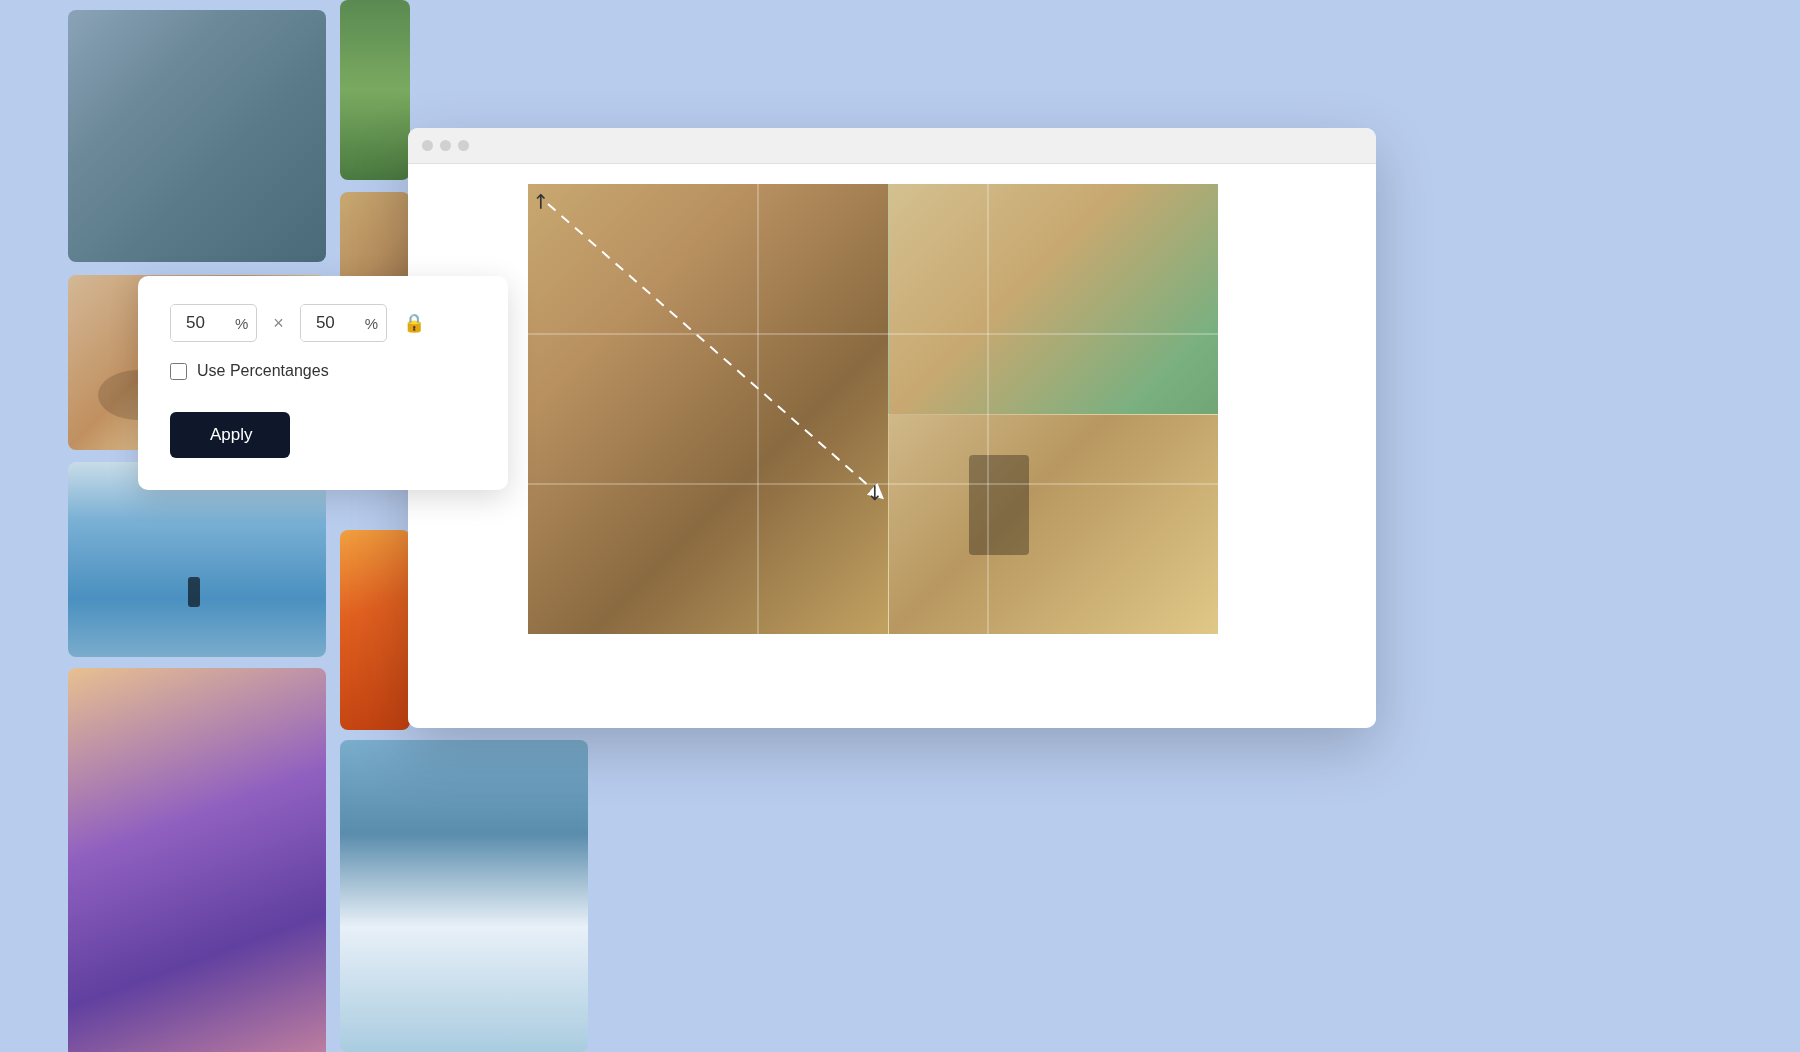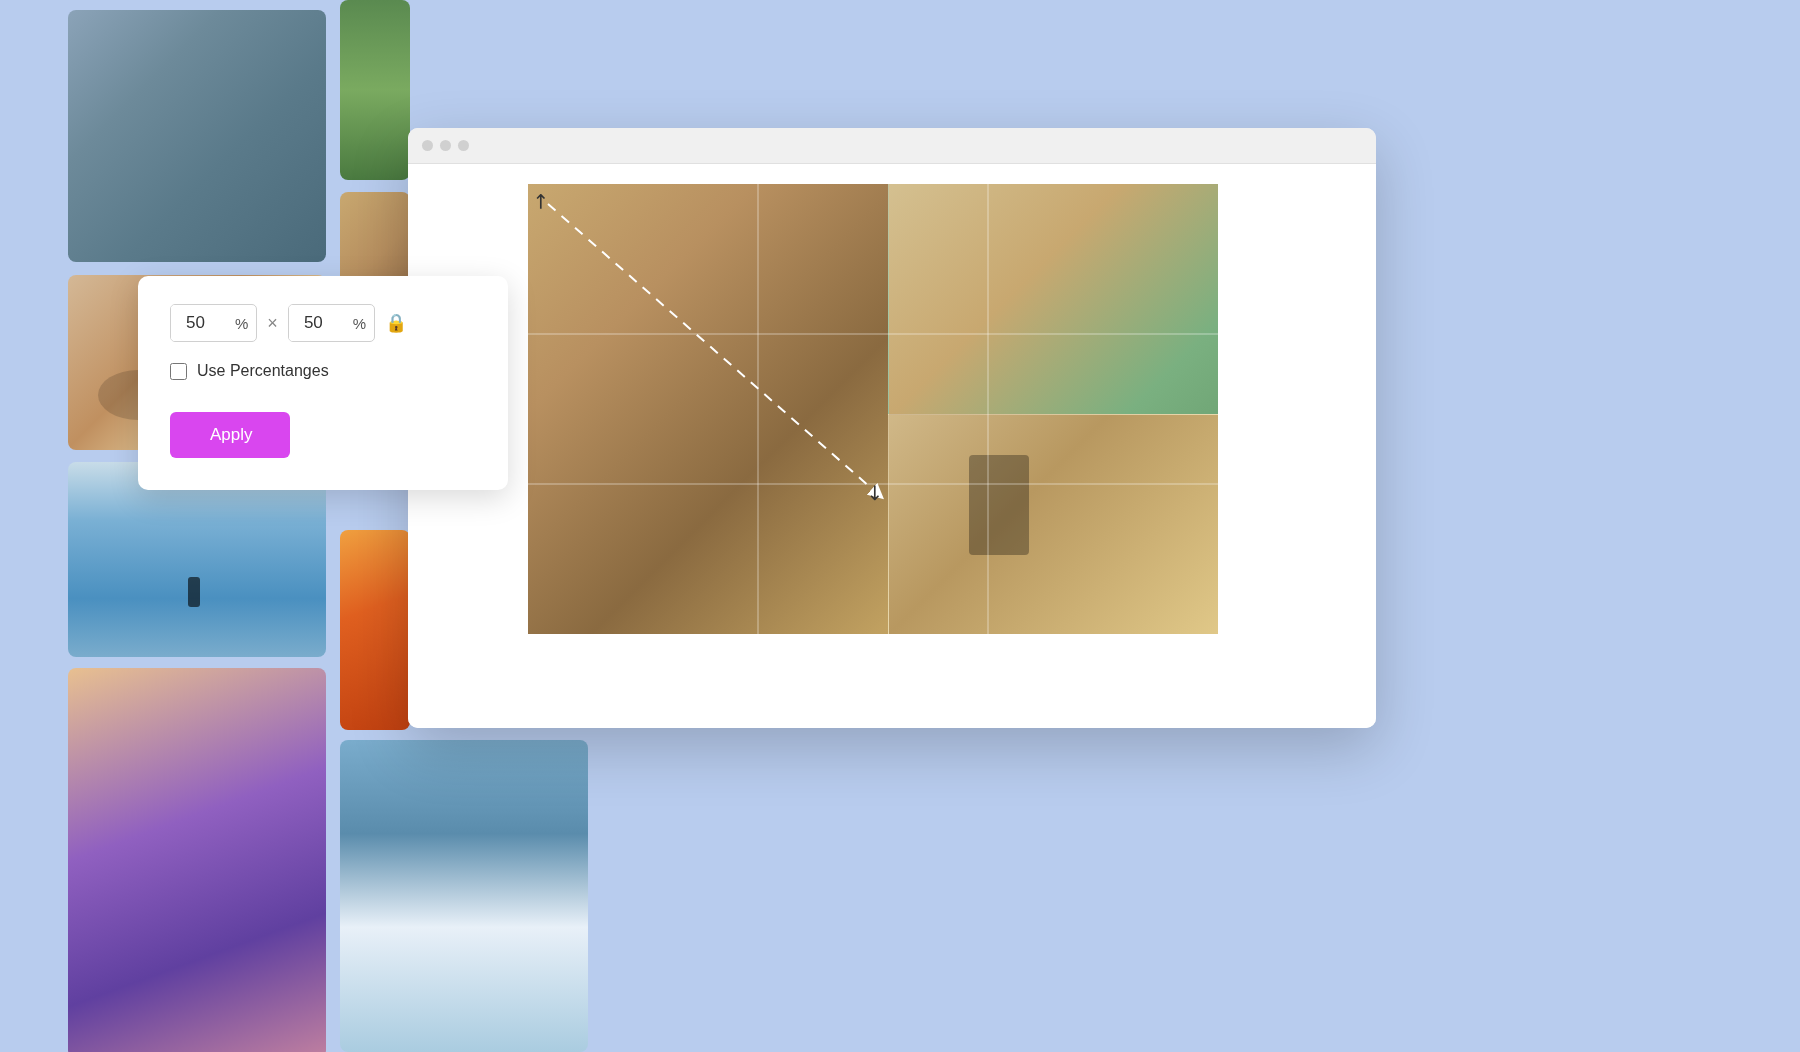--- a/index.html
+++ b/index.html
@@ -105,21 +105,21 @@
       background: white;
       border-radius: 10px;
       box-shadow: 0 8px 30px rgba(0,0,0,0.15);
       padding: 28px 32px 32px;
       z-index: 100;
     }
 
     .popup-row {
       display: flex;
       align-items: center;
-      gap: 10px;
+      gap: 16px;
       margin-bottom: 20px;
     }
 
     .input-group {
       display: flex;
       align-items: center;
       border: 1.5px solid #d0d0d0;
       border-radius: 5px;
       overflow: hidden;
       background: white;
@@ -165,21 +165,21 @@
       cursor: pointer;
       accent-color: #2979ff;
     }
 
     .checkbox-label {
       font-size: 16px;
       color: #333;
     }
 
     .apply-btn {
-      background: #d946ef;
+      background: #0f172a;
       color: white;
       border: none;
       border-radius: 6px;
       padding: 13px 40px;
       font-size: 17px;
       font-weight: 500;
       cursor: pointer;
       width: 120px;
       text-align: center;
     }

